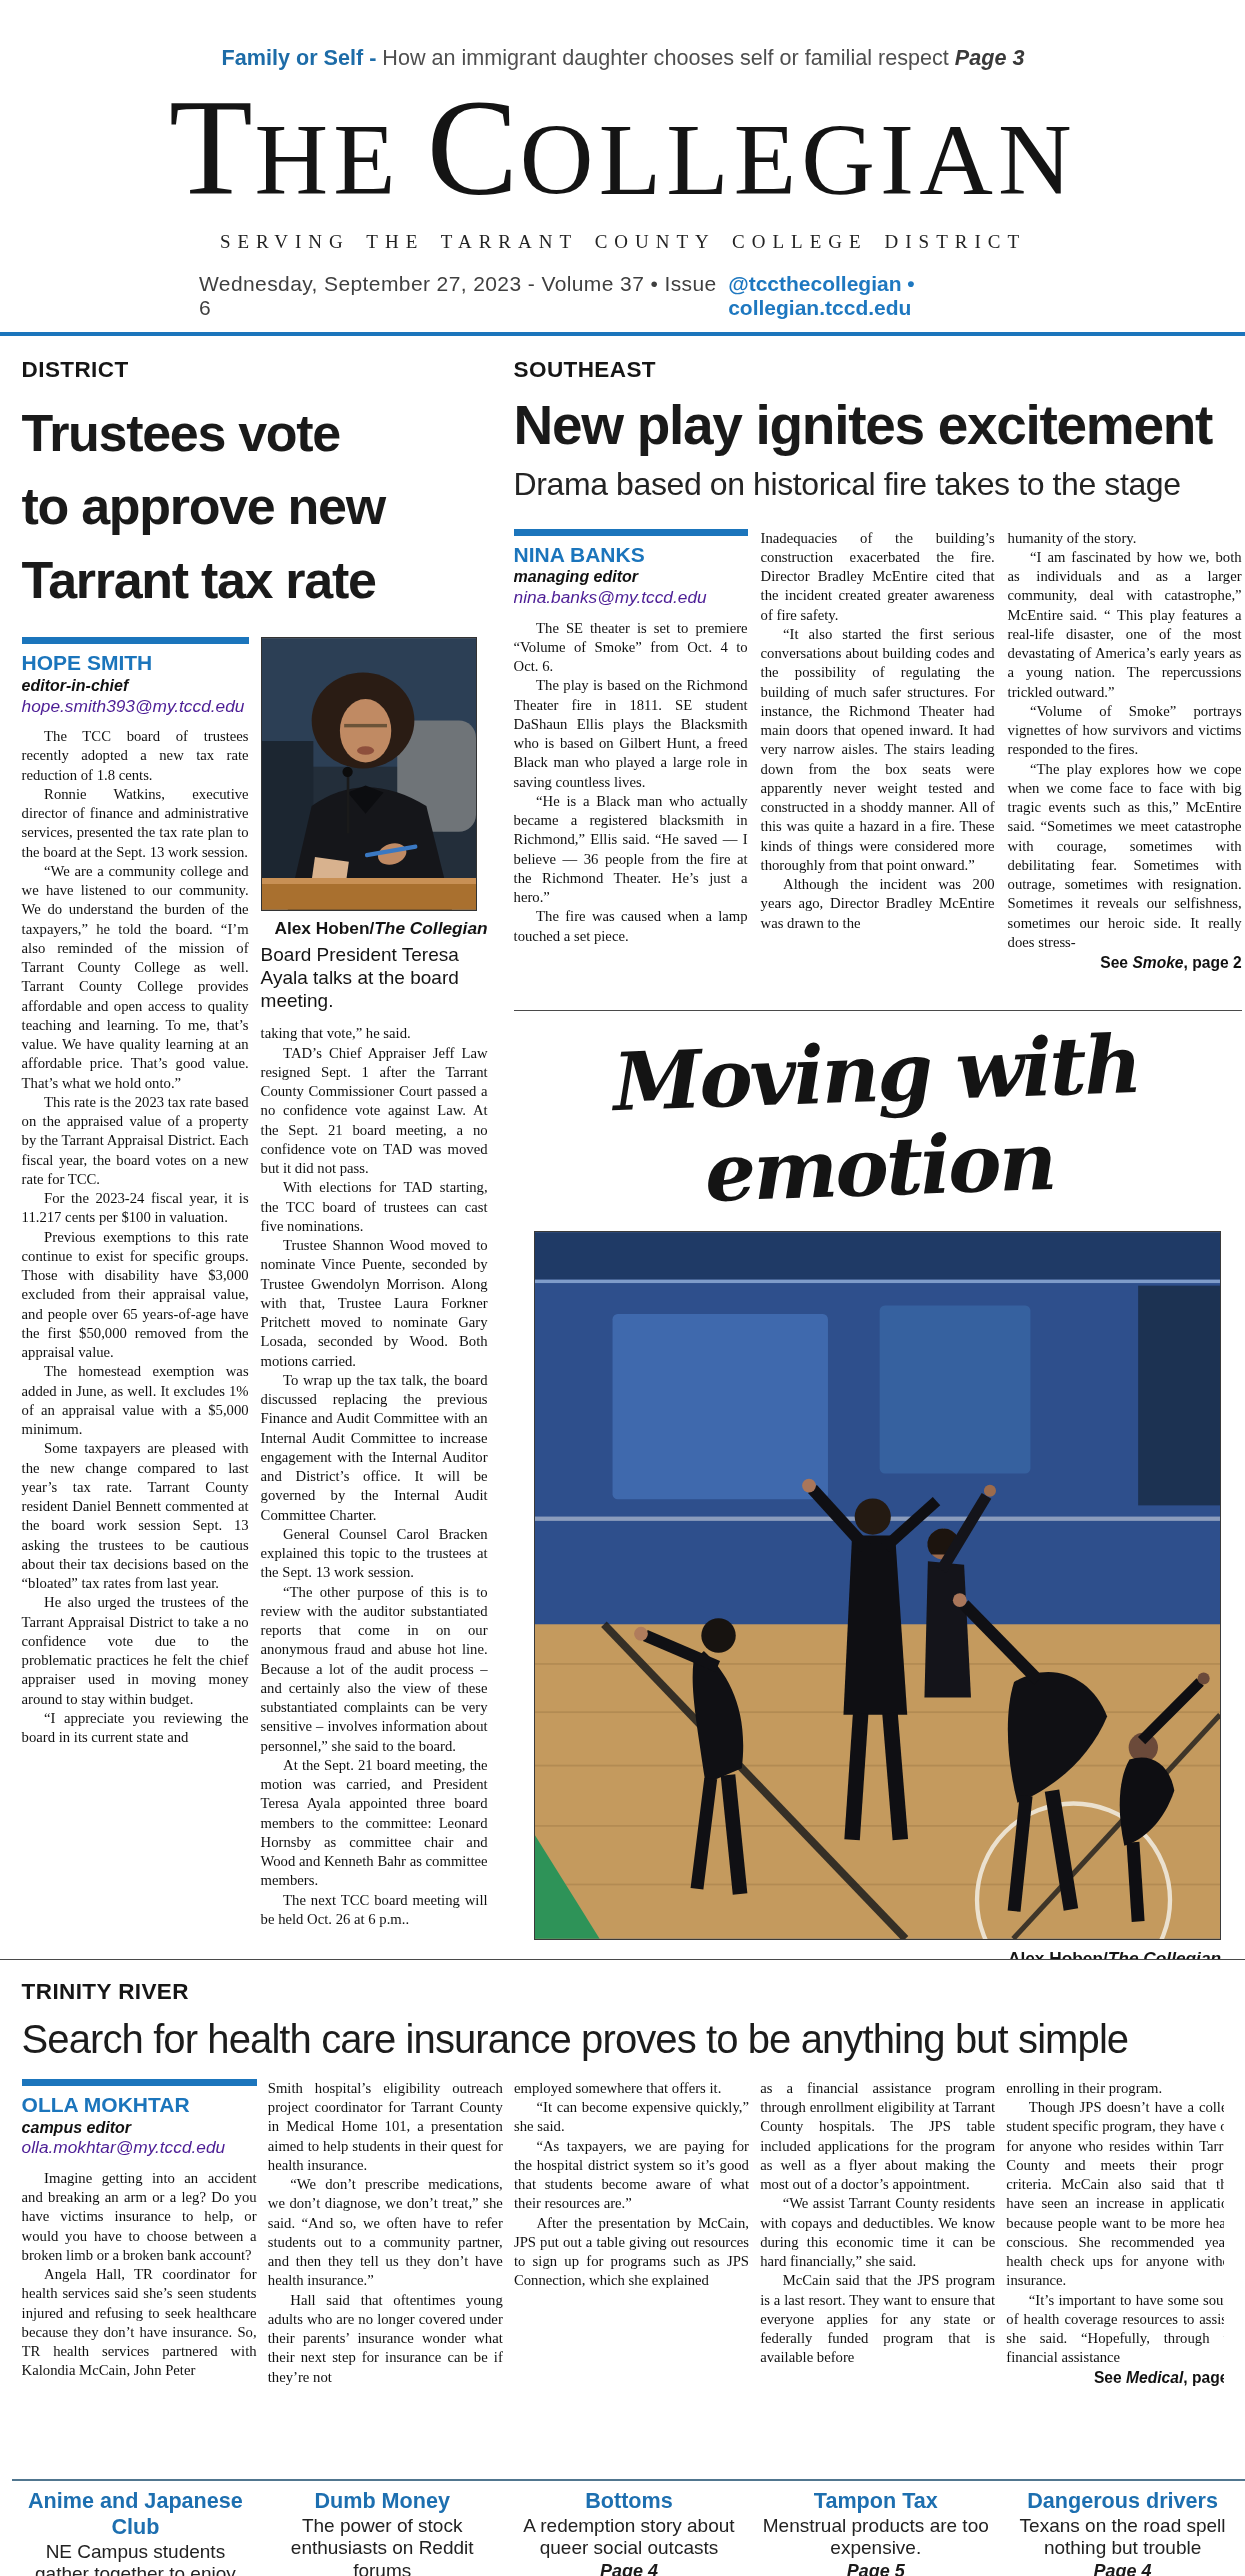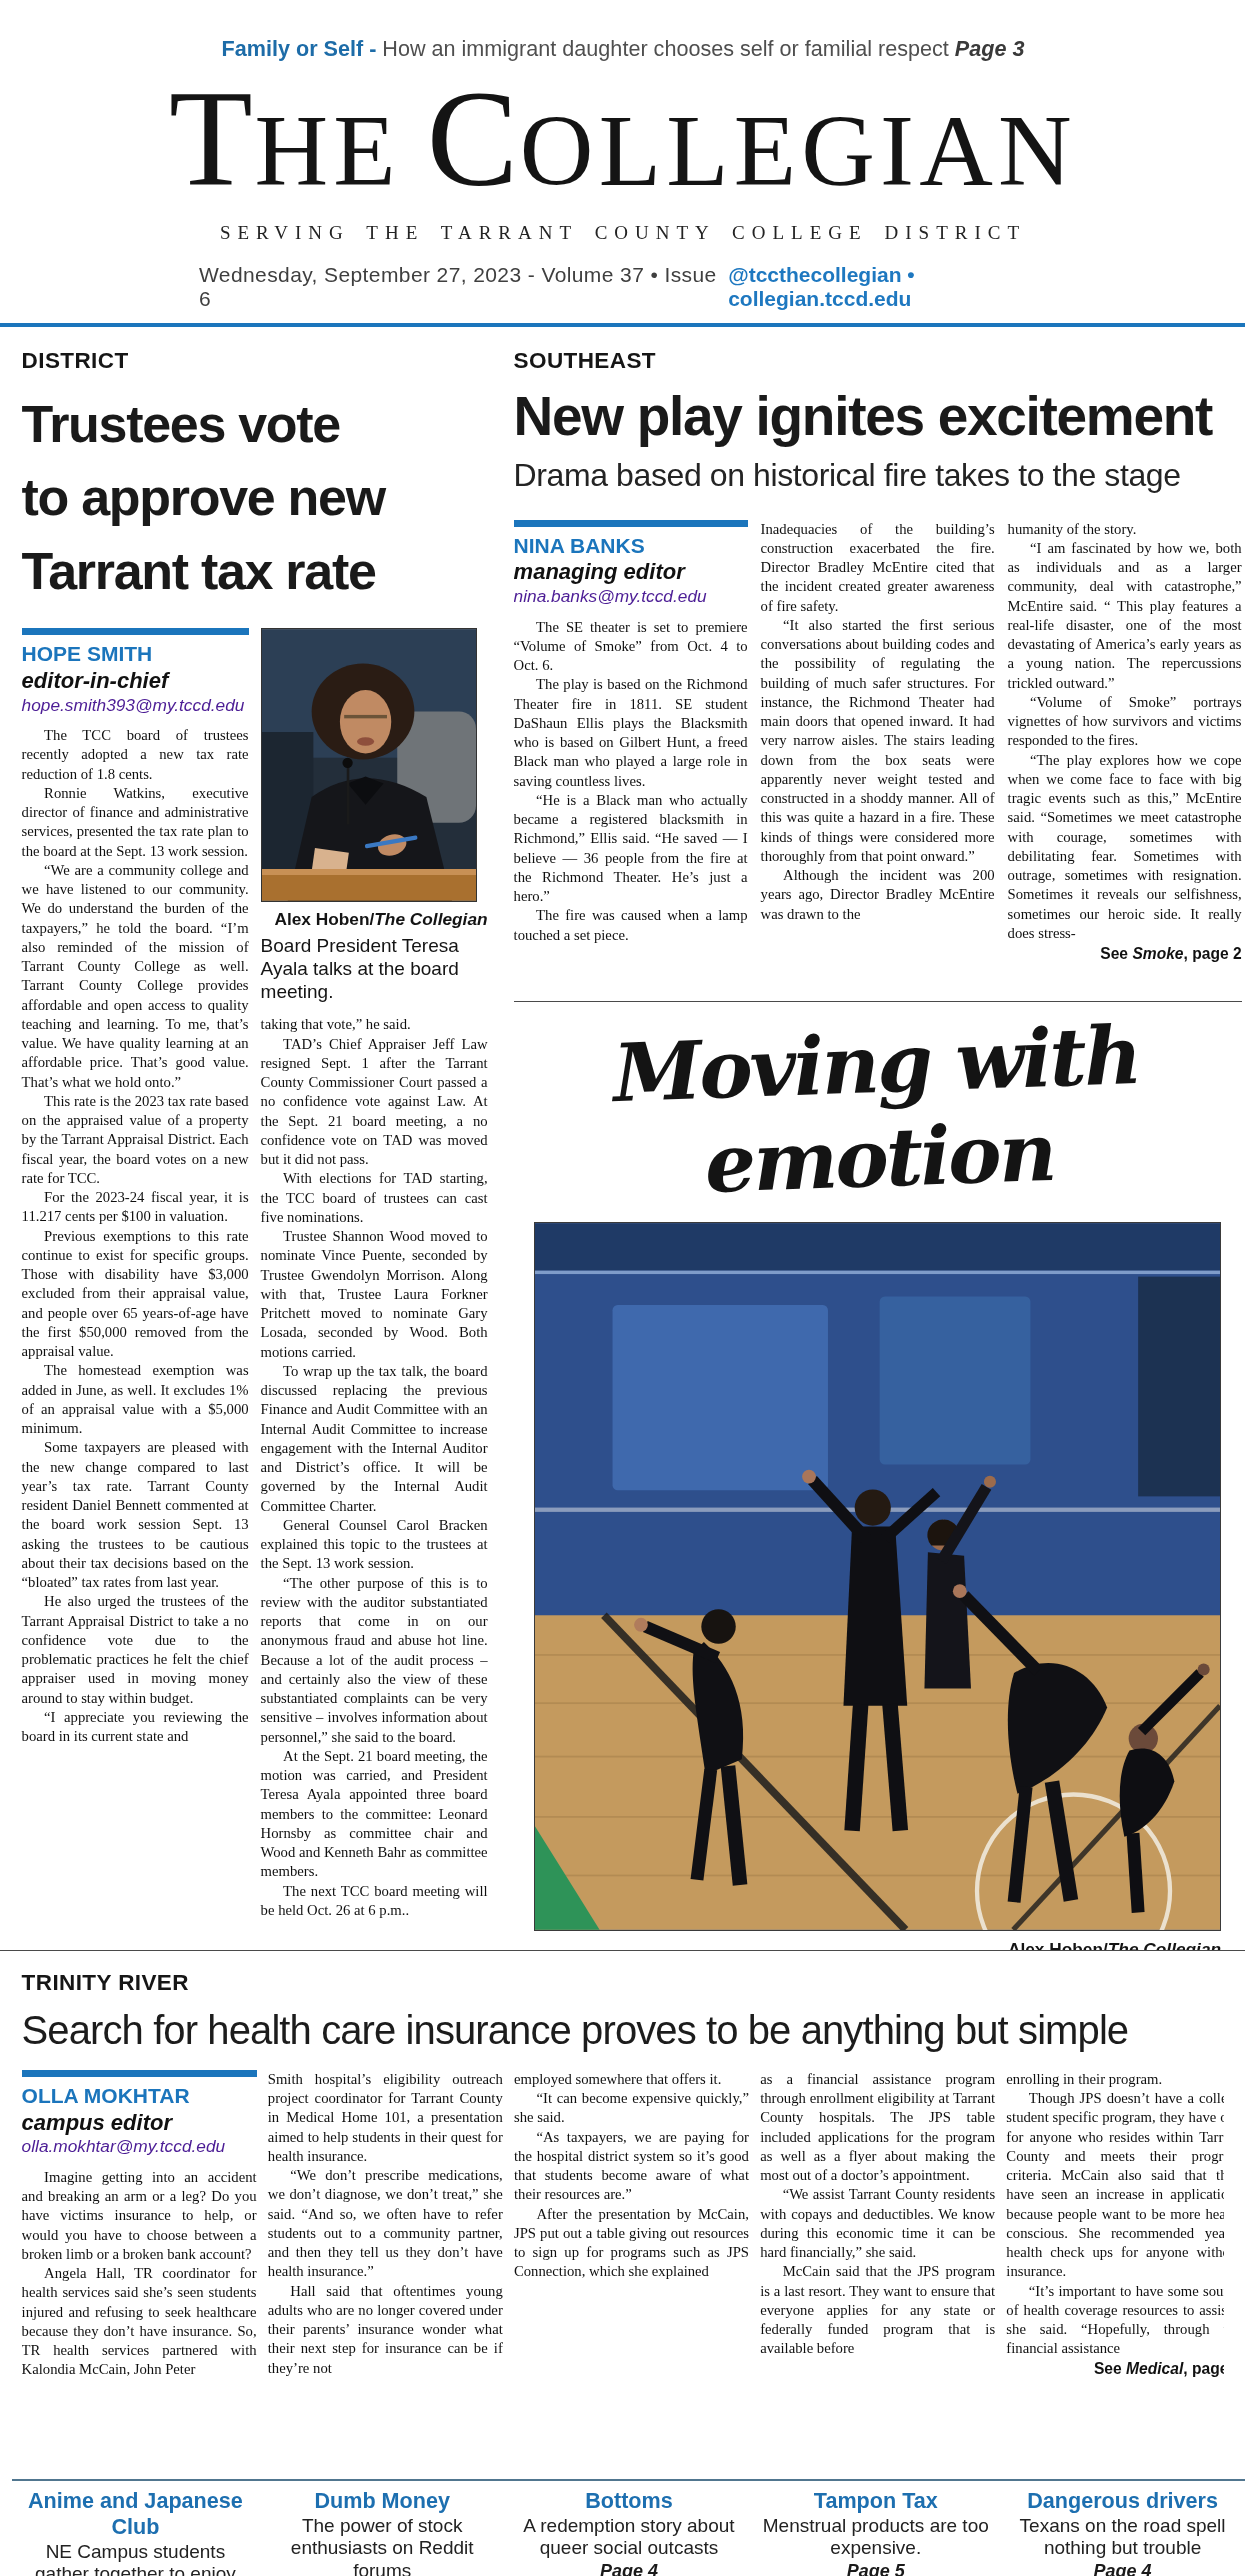--- a/index.html
+++ b/index.html
@@ -1,40 +1,40 @@
 <!DOCTYPE html>
 <html style="font-size:14px"><head>
 <meta charset="utf-8">
 <style>
   * { margin:0; padding:0; box-sizing:border-box; }
   body { background:#ffffff; font-family:"Liberation Sans", sans-serif; color:#1e1e1e; }
   .page { width:1246px; height:2576px; margin:0 auto; background:#fff; position:relative; overflow:hidden; }
 
   
-  .banner { text-align:center; padding-top:36px; font-size:21.6px; }
+  .banner { text-align:center; padding-top:45px; font-size:21.6px; }
   .banner .label { color:#1d6ca8; font-weight:bold; }
   .banner .btext { color:#4f4f4f; }
   .banner .bpage { color:#3a3a3a; font-weight:bold; font-style:italic; }
 
   
   .masthead { text-align:center; font-family:"Liberation Serif", serif; color:#141414; margin-top:8.6px; line-height:1; white-space:nowrap; }
   .m-big { font-size:137px; letter-spacing:1.7px; }
   .m-small { font-size:102px; letter-spacing:5.2px; }
   .m-gap { padding-right:26px; }
   .tagline { text-align:center; font-family:"Liberation Serif", serif; font-size:19px; letter-spacing:7px; word-spacing:5.2px; color:#232323; margin-top:14px; }
   .dateline { display:flex; justify-content:space-between; padding:19px 147px 0 199px; font-size:21px; align-items:baseline; }
   .date-text { color:#3f3f3f; letter-spacing:0.4px; }
   .social-text { color:#1e78c0; font-weight:bold; }
   .double-rule { height:3.5px; border-top:3.5px solid #1b75bc; border-bottom:1.7px solid #1b75bc; margin-top:12px; }
 
   
   .kicker { font-size:22.5px; font-weight:bold; letter-spacing:0.4px; color:#161616; }
   .byline .bar { height:7px; background:#1b75bc; margin-bottom:7px; }
   .byline .bname { color:#1b75bc; font-weight:bold; font-size:21px; }
-  .byline .brole { font-weight:bold; font-style:italic; font-size:22px; color:#111; margin-top:1.7px; }
+  .byline .brole { font-weight:bold; font-style:italic; font-size:16px; color:#111; margin-top:1.7px; }
   .byline .bemail { font-style:italic; font-size:17.3px; color:#4c1d95; margin-top:0.9px; }
   .body p { font-family:"Liberation Serif", serif; font-size:14.7px; line-height:1.31; text-align:justify; text-indent:22.5px; color:#0f0f0f; }
   .cont p:first-child { text-indent:0; }
   .jump { text-align:right; font-weight:bold; font-size:15.6px; margin-top:1.7px; color:#111; }
   .jump i { font-style:italic; }
   .credit { text-align:right; font-weight:bold; font-size:17.3px; color:#141414; margin-top:4.3px; }
   .credit i { font-style:italic; }
 
   
   .main { display:flex; padding:21px 0 0 21.6px; height:1623px; overflow:hidden; }

